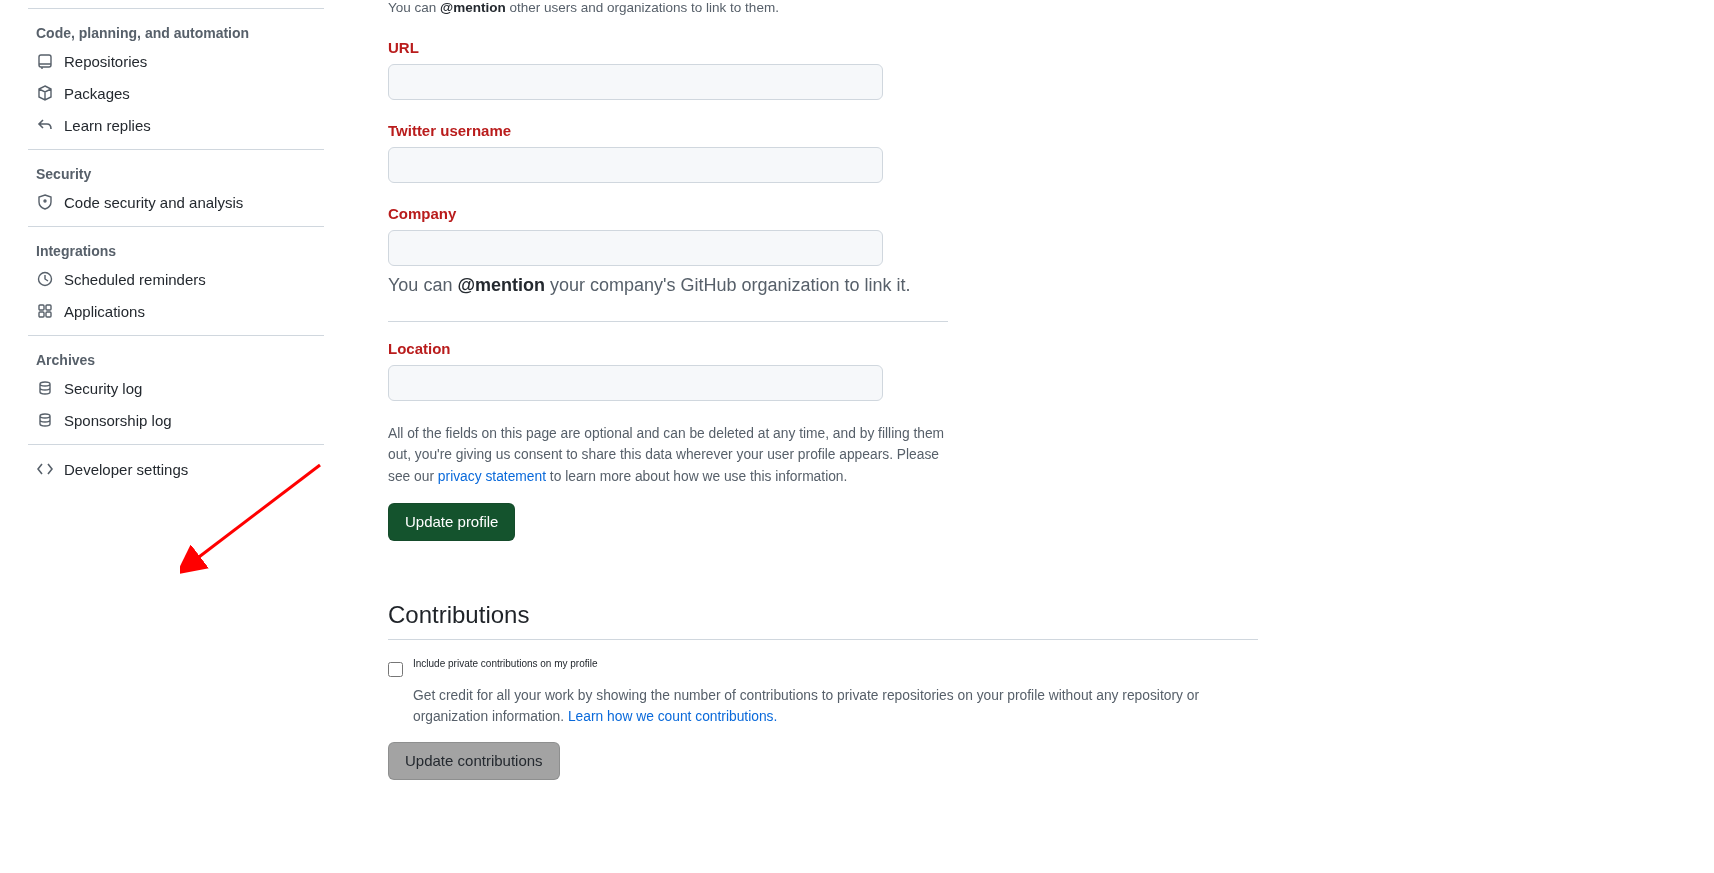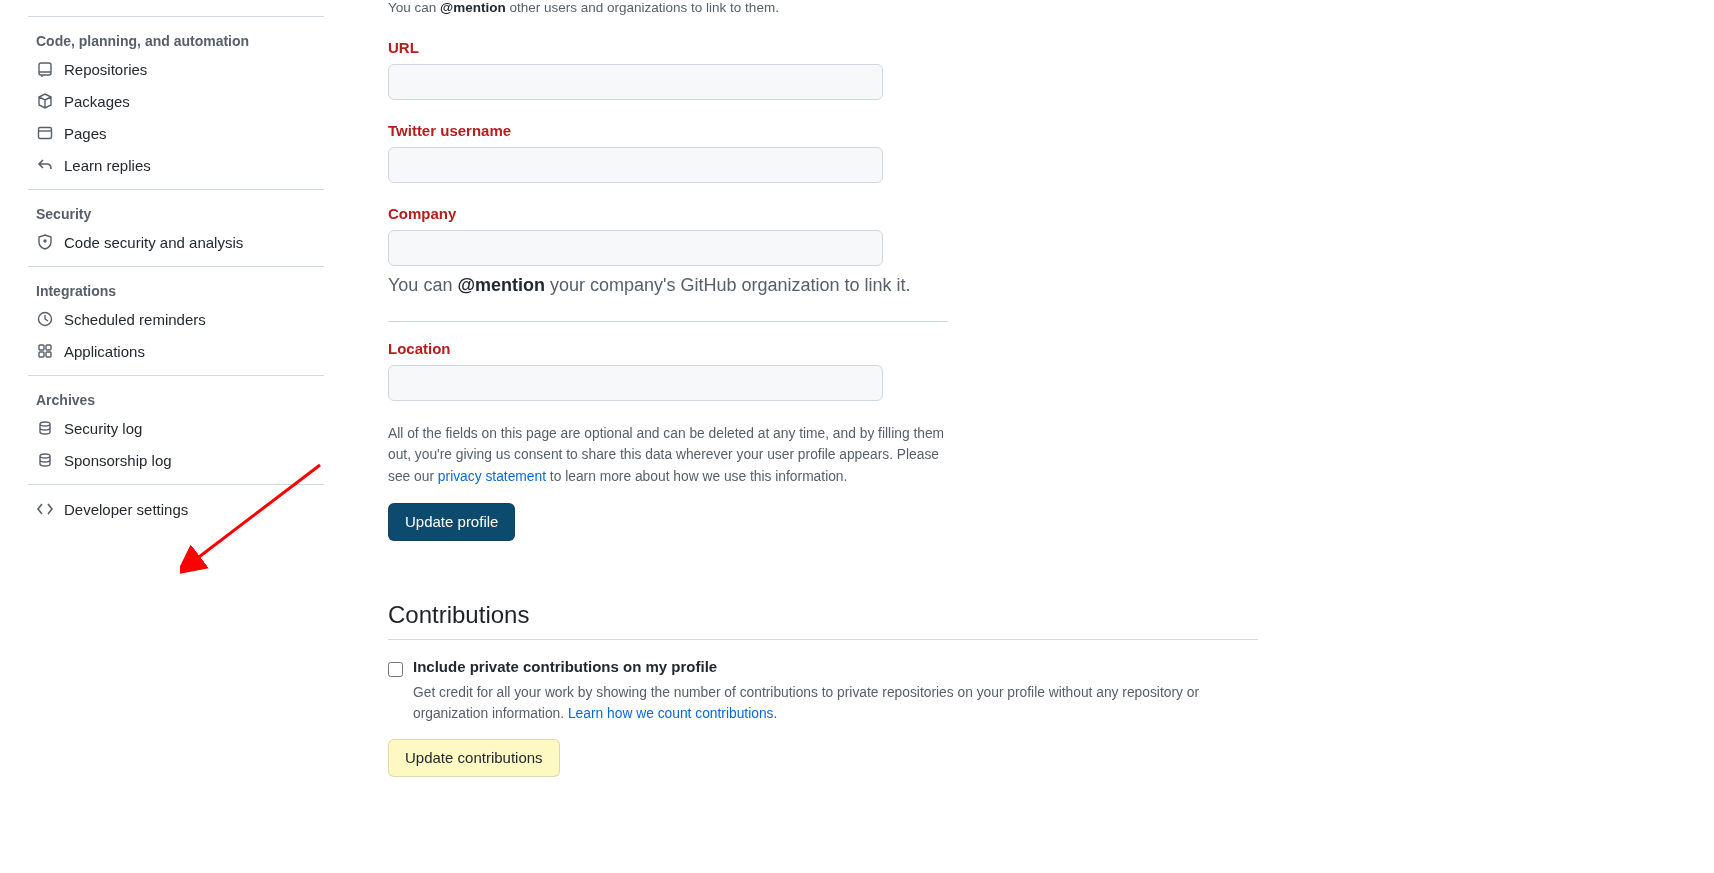--- a/index.html
+++ b/index.html
@@ -9,21 +9,21 @@
     color: #24292f;
     background: #ffffff;
   }
   .layout {
     display: flex;
     width: 1714px;
     min-height: 873px;
   }
   .sidebar {
     width: 340px;
-    padding: 8px 16px 0 28px;
+    padding: 0 16px 0 28px;
     position: relative;
   }
   .sidebar-divider {
     border-top: 1px solid #d0d7de;
     margin: 8px 0;
   }
   .sidebar-heading {
     color: #57606a;
     font-size: 14px;
     font-weight: 600;
@@ -83,34 +83,34 @@
   .para { color: #57606a; font-size: 13.8px; line-height: 1.55; max-width: 560px; margin-bottom: 16px;}
   .btn {
     border: 1px solid rgba(27,31,36,0.15);
     border-radius: 6px;
     padding: 6px 16px;
     font-size: 15px;
     font-weight: 500;
     cursor: pointer;
     line-height: 24px;
   }
-  .btn-primary { background: #0c4a6e; color: #fff; }
-  .btn-default { background: #fef9c3; color: #24292f; }
+  .btn-primary { background: #14532d; color: #fff; }
+  .btn-default { background: #a3a3a3; color: #24292f; }
   .section { margin-top: 60px; max-width: 870px;}
   .section h2 {
     font-size: 24px;
     font-weight: 400;
     color: #1f2328;
     padding-bottom: 10px;
     border-bottom: 1px solid #d0d7de;
     margin-bottom: 18px;
   }
   .checkbox-row { display: flex; align-items: flex-start; gap: 10px; margin-bottom: 14px;}
   .checkbox-row input { margin-top: 4px; width:15px; height:15px;}
-  .check-title { font-weight: 700; font-size: 15px; margin-bottom: 8px;}
+  .check-title { font-weight: 400; font-size: 10px; margin-bottom: 17px;}
   .check-desc { color: #57606a; font-size: 13.8px; line-height: 1.5; max-width: 820px;}
   svg { display:block; }
   .arrow-annotation {
     position: absolute;
     top: 460px;
     left: 180px;
     width: 150px;
     height: 120px;
     pointer-events: none;
   }
@@ -132,29 +132,20 @@
         </span>
       <span class="sidebar-item-label">Repositories</span>
     </a>
     <a class="sidebar-item">
       <span class="icon">
           <svg width="16" height="16" viewBox="0 0 16 16" fill="none" stroke="currentColor" stroke-width="1.4">
             <path d="M8 1l6 3v8l-6 3-6-3V4z M2 4l6 3 6-3 M8 7v8"></path>
           </svg>
         </span>
       <span class="sidebar-item-label">Packages</span>
-    </a>
-    <a class="sidebar-item">
-      <span class="icon">
-          <svg width="16" height="16" viewBox="0 0 16 16" fill="none" stroke="currentColor" stroke-width="1.4">
-            <rect x="1.5" y="2.5" width="13" height="11" rx="1.5"></rect>
-            <path d="M1.5 6h13"></path>
-          </svg>
-        </span>
-      <span class="sidebar-item-label">Pages</span>
     </a>
     <a class="sidebar-item">
       <span class="icon">
           <svg width="16" height="16" viewBox="0 0 16 16" fill="none" stroke="currentColor" stroke-width="1.6">
             <path d="M6 3L2 7l4 4 M2 7h8c3 0 4 2 4 5"></path>
           </svg>
         </span>
       <span class="sidebar-item-label">Learn replies</span>
     </a>
 

